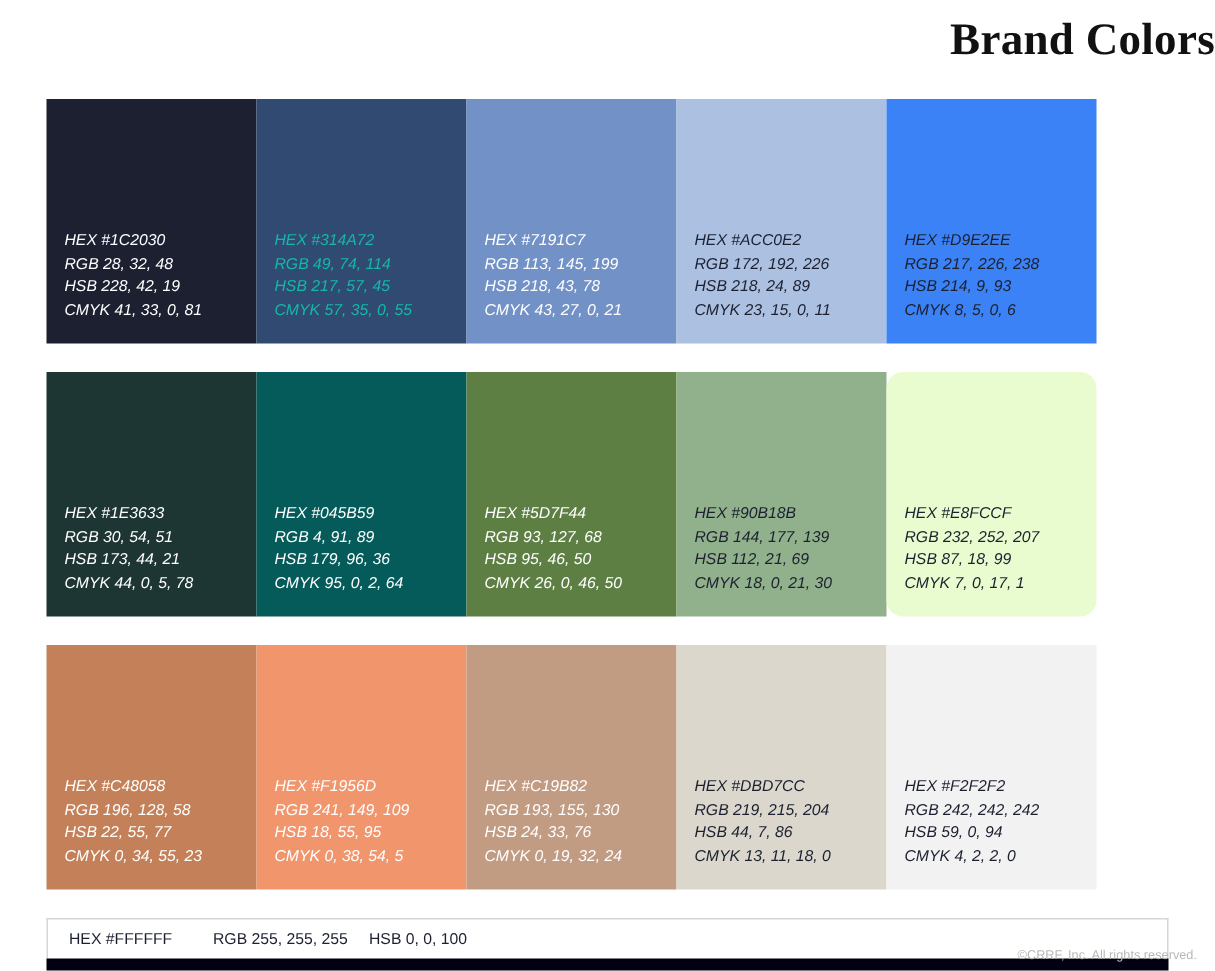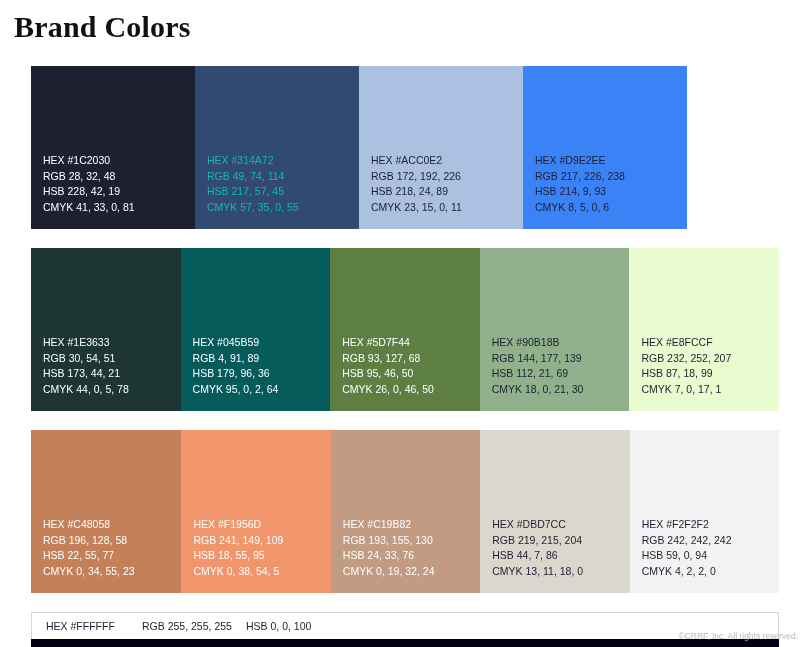--- a/index.html
+++ b/index.html
@@ -15,35 +15,37 @@
     overflow: hidden;
   }
   #page-title {
     font-family: "Liberation Serif", serif;
     font-weight: bold;
     font-size: 30px;
     color: #111111;
     margin: 0;
     padding: 10px 0 0 14px;
     letter-spacing: 0.2px;
+    text-align: right;
   }
   .grid {
     margin: 22px 0 0 31px;
     width: 748px;
   }
   .row {
     display: flex;
     width: 100%;
     margin-bottom: 19px;
   }
   .swatch {
-    width: 164px;
+    width: 140px;
     height: 163px;
     position: relative;
     box-sizing: border-box;
+    font-style: italic;
   }
   .swatch .info {
     position: absolute;
     left: 12px;
     bottom: 14px;
     font-size: 10.5px;
     line-height: 15.5px;
     white-space: nowrap;
   }
   .swatch .info div {
@@ -95,20 +97,28 @@
       </div>
     </div>
     <div class="swatch" style="background: rgb(49, 74, 114); color: #14b8a6;">
       <div class="info">
         <div>HEX #314A72</div>
         <div>RGB 49, 74, 114</div>
         <div>HSB 217, 57, 45</div>
         <div>CMYK 57, 35, 0, 55</div>
       </div>
     </div>
+    <div class="swatch" style="background: rgb(113, 145, 199); color: rgb(255, 255, 255);">
+      <div class="info">
+        <div>HEX #7191C7</div>
+        <div>RGB 113, 145, 199</div>
+        <div>HSB 218, 43, 78</div>
+        <div>CMYK 43, 27, 0, 21</div>
+      </div>
+    </div>
     <div class="swatch" style="background: rgb(172, 192, 226); color: rgb(28, 32, 48);">
       <div class="info">
         <div>HEX #ACC0E2</div>
         <div>RGB 172, 192, 226</div>
         <div>HSB 218, 24, 89</div>
         <div>CMYK 23, 15, 0, 11</div>
       </div>
     </div>
     <div class="swatch" style="background: #3b82f6; color: rgb(28, 32, 48);">
       <div class="info">
@@ -146,21 +156,21 @@
       </div>
     </div>
     <div class="swatch" style="background: rgb(144, 177, 139); color: rgb(28, 32, 48);">
       <div class="info">
         <div>HEX #90B18B</div>
         <div>RGB 144, 177, 139</div>
         <div>HSB 112, 21, 69</div>
         <div>CMYK 18, 0, 21, 30</div>
       </div>
     </div>
-    <div class="swatch" style="background: rgb(232, 252, 207); color: rgb(28, 32, 48);">
+    <div class="swatch" style="background: rgb(232, 252, 207); color: rgb(28, 32, 48); border-radius: 11px;">
       <div class="info">
         <div>HEX #E8FCCF</div>
         <div>RGB 232, 252, 207</div>
         <div>HSB 87, 18, 99</div>
         <div>CMYK 7, 0, 17, 1</div>
       </div>
     </div>
   </div>
 
   <div class="row">

